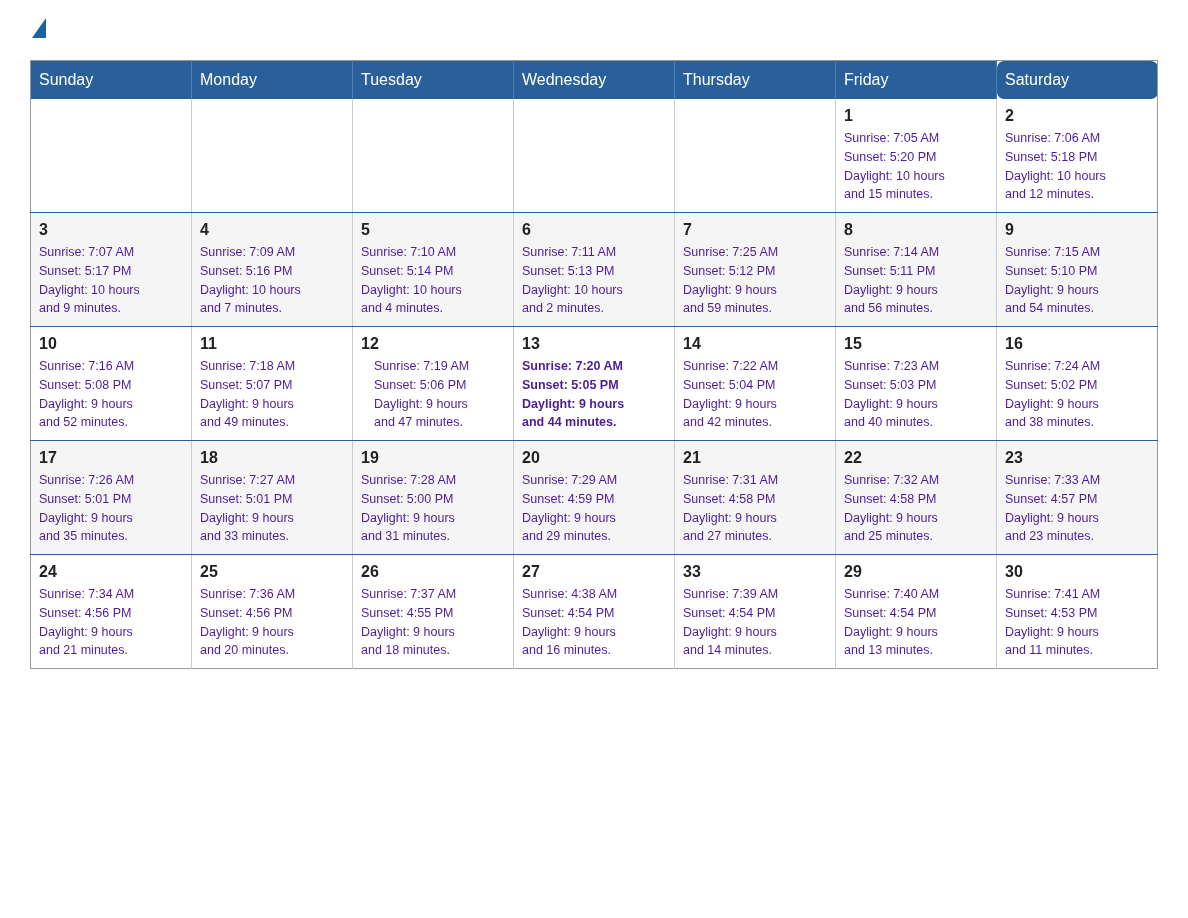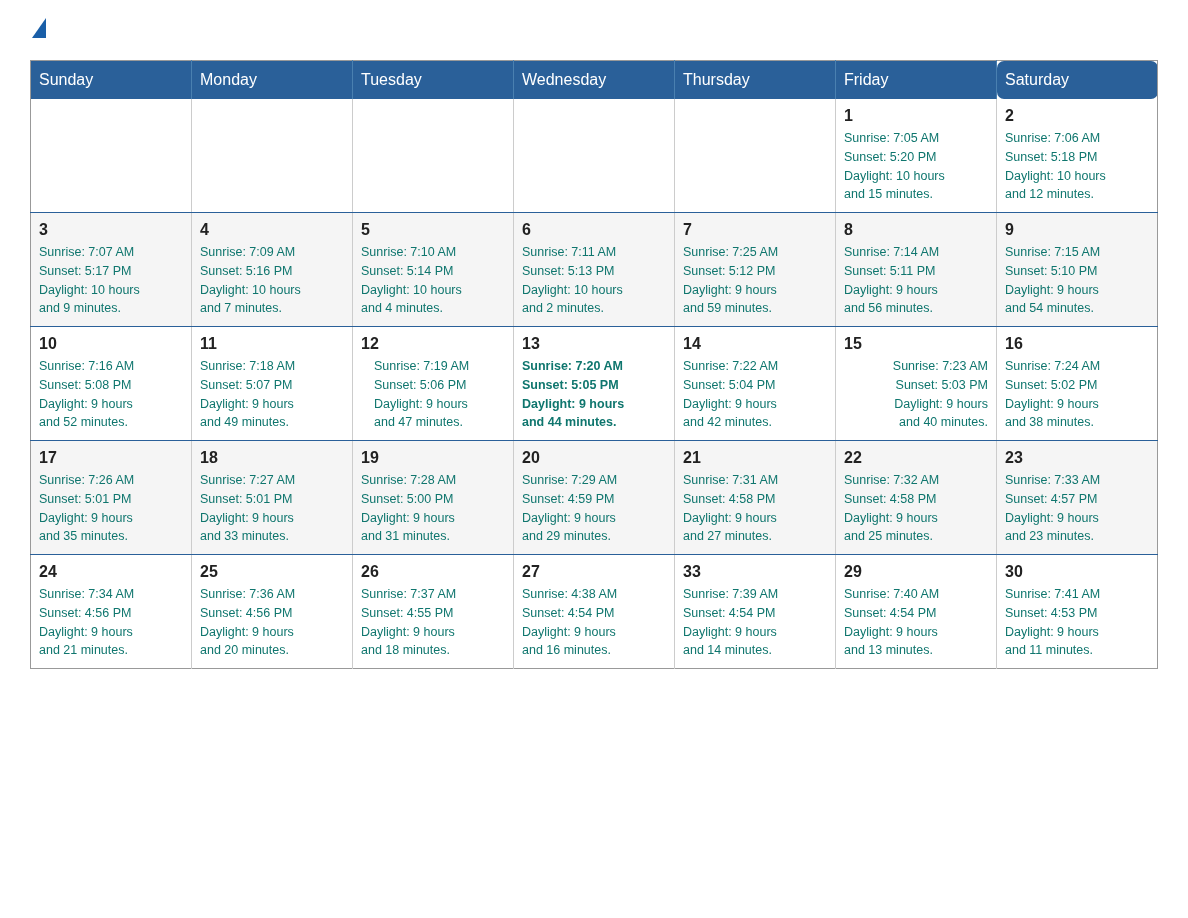--- a/index.html
+++ b/index.html
@@ -92,21 +92,21 @@
       border-bottom: none;
     }
     .day-number {
       font-size: 16px;
       font-weight: bold;
       color: #222;
       margin-bottom: 4px;
     }
     .day-info {
       font-size: 12.5px;
-      color: #0f766e;
+      color: #4c1d95;
       line-height: 1.5;
     }
     .empty-cell {
       background: #f9f9f9;
     }
     .calendar tbody tr td {
       background: #fff;
     }
     .calendar tbody tr:nth-child(even) td {
       background: #f5f5f5;
@@ -248,21 +248,21 @@
         </td>
         <td>
           <div class="day-number">14</div>
           <div class="day-info" style="white-space: pre-line;">Sunrise: 7:22 AM
 Sunset: 5:04 PM
 Daylight: 9 hours
 and 42 minutes.</div>
         </td>
         <td>
           <div class="day-number">15</div>
-          <div class="day-info" style="white-space: pre-line; text-align: right;">Sunrise: 7:23 AM
+          <div class="day-info" style="white-space: pre-line;">Sunrise: 7:23 AM
 Sunset: 5:03 PM
 Daylight: 9 hours
 and 40 minutes.</div>
         </td>
         <td>
           <div class="day-number">16</div>
           <div class="day-info" style="white-space: pre-line;">Sunrise: 7:24 AM
 Sunset: 5:02 PM
 Daylight: 9 hours
 and 38 minutes.</div>

